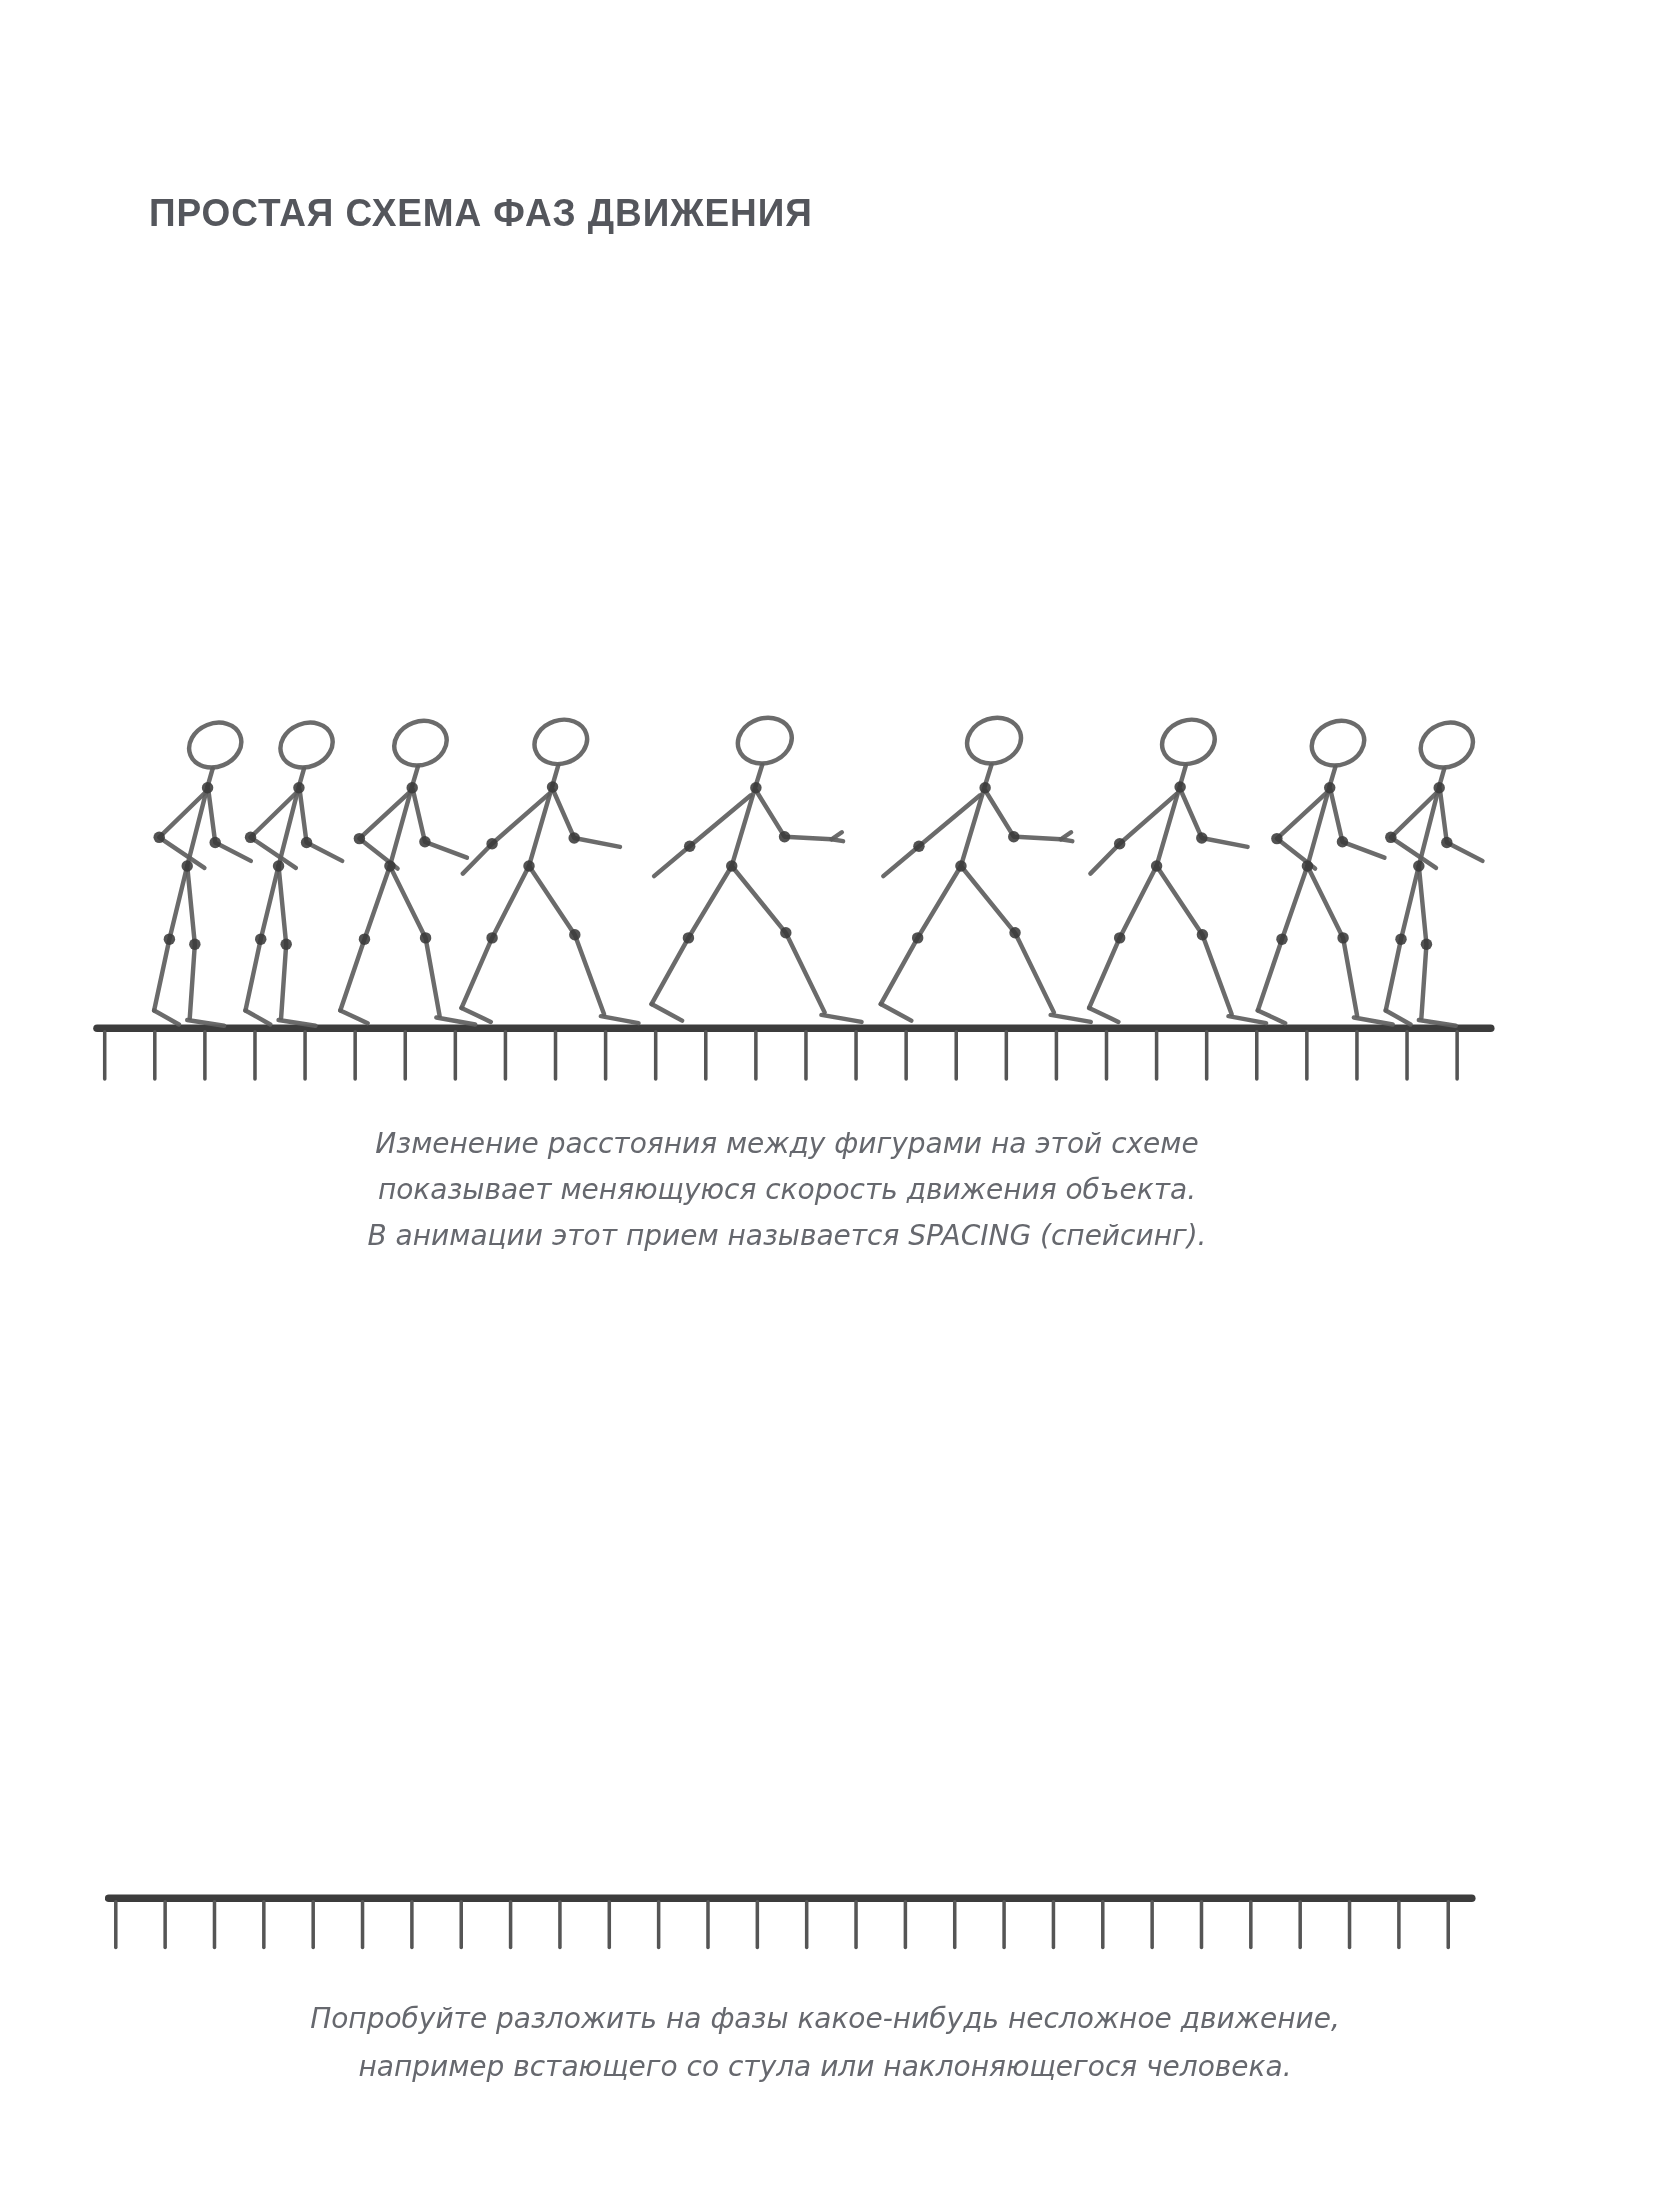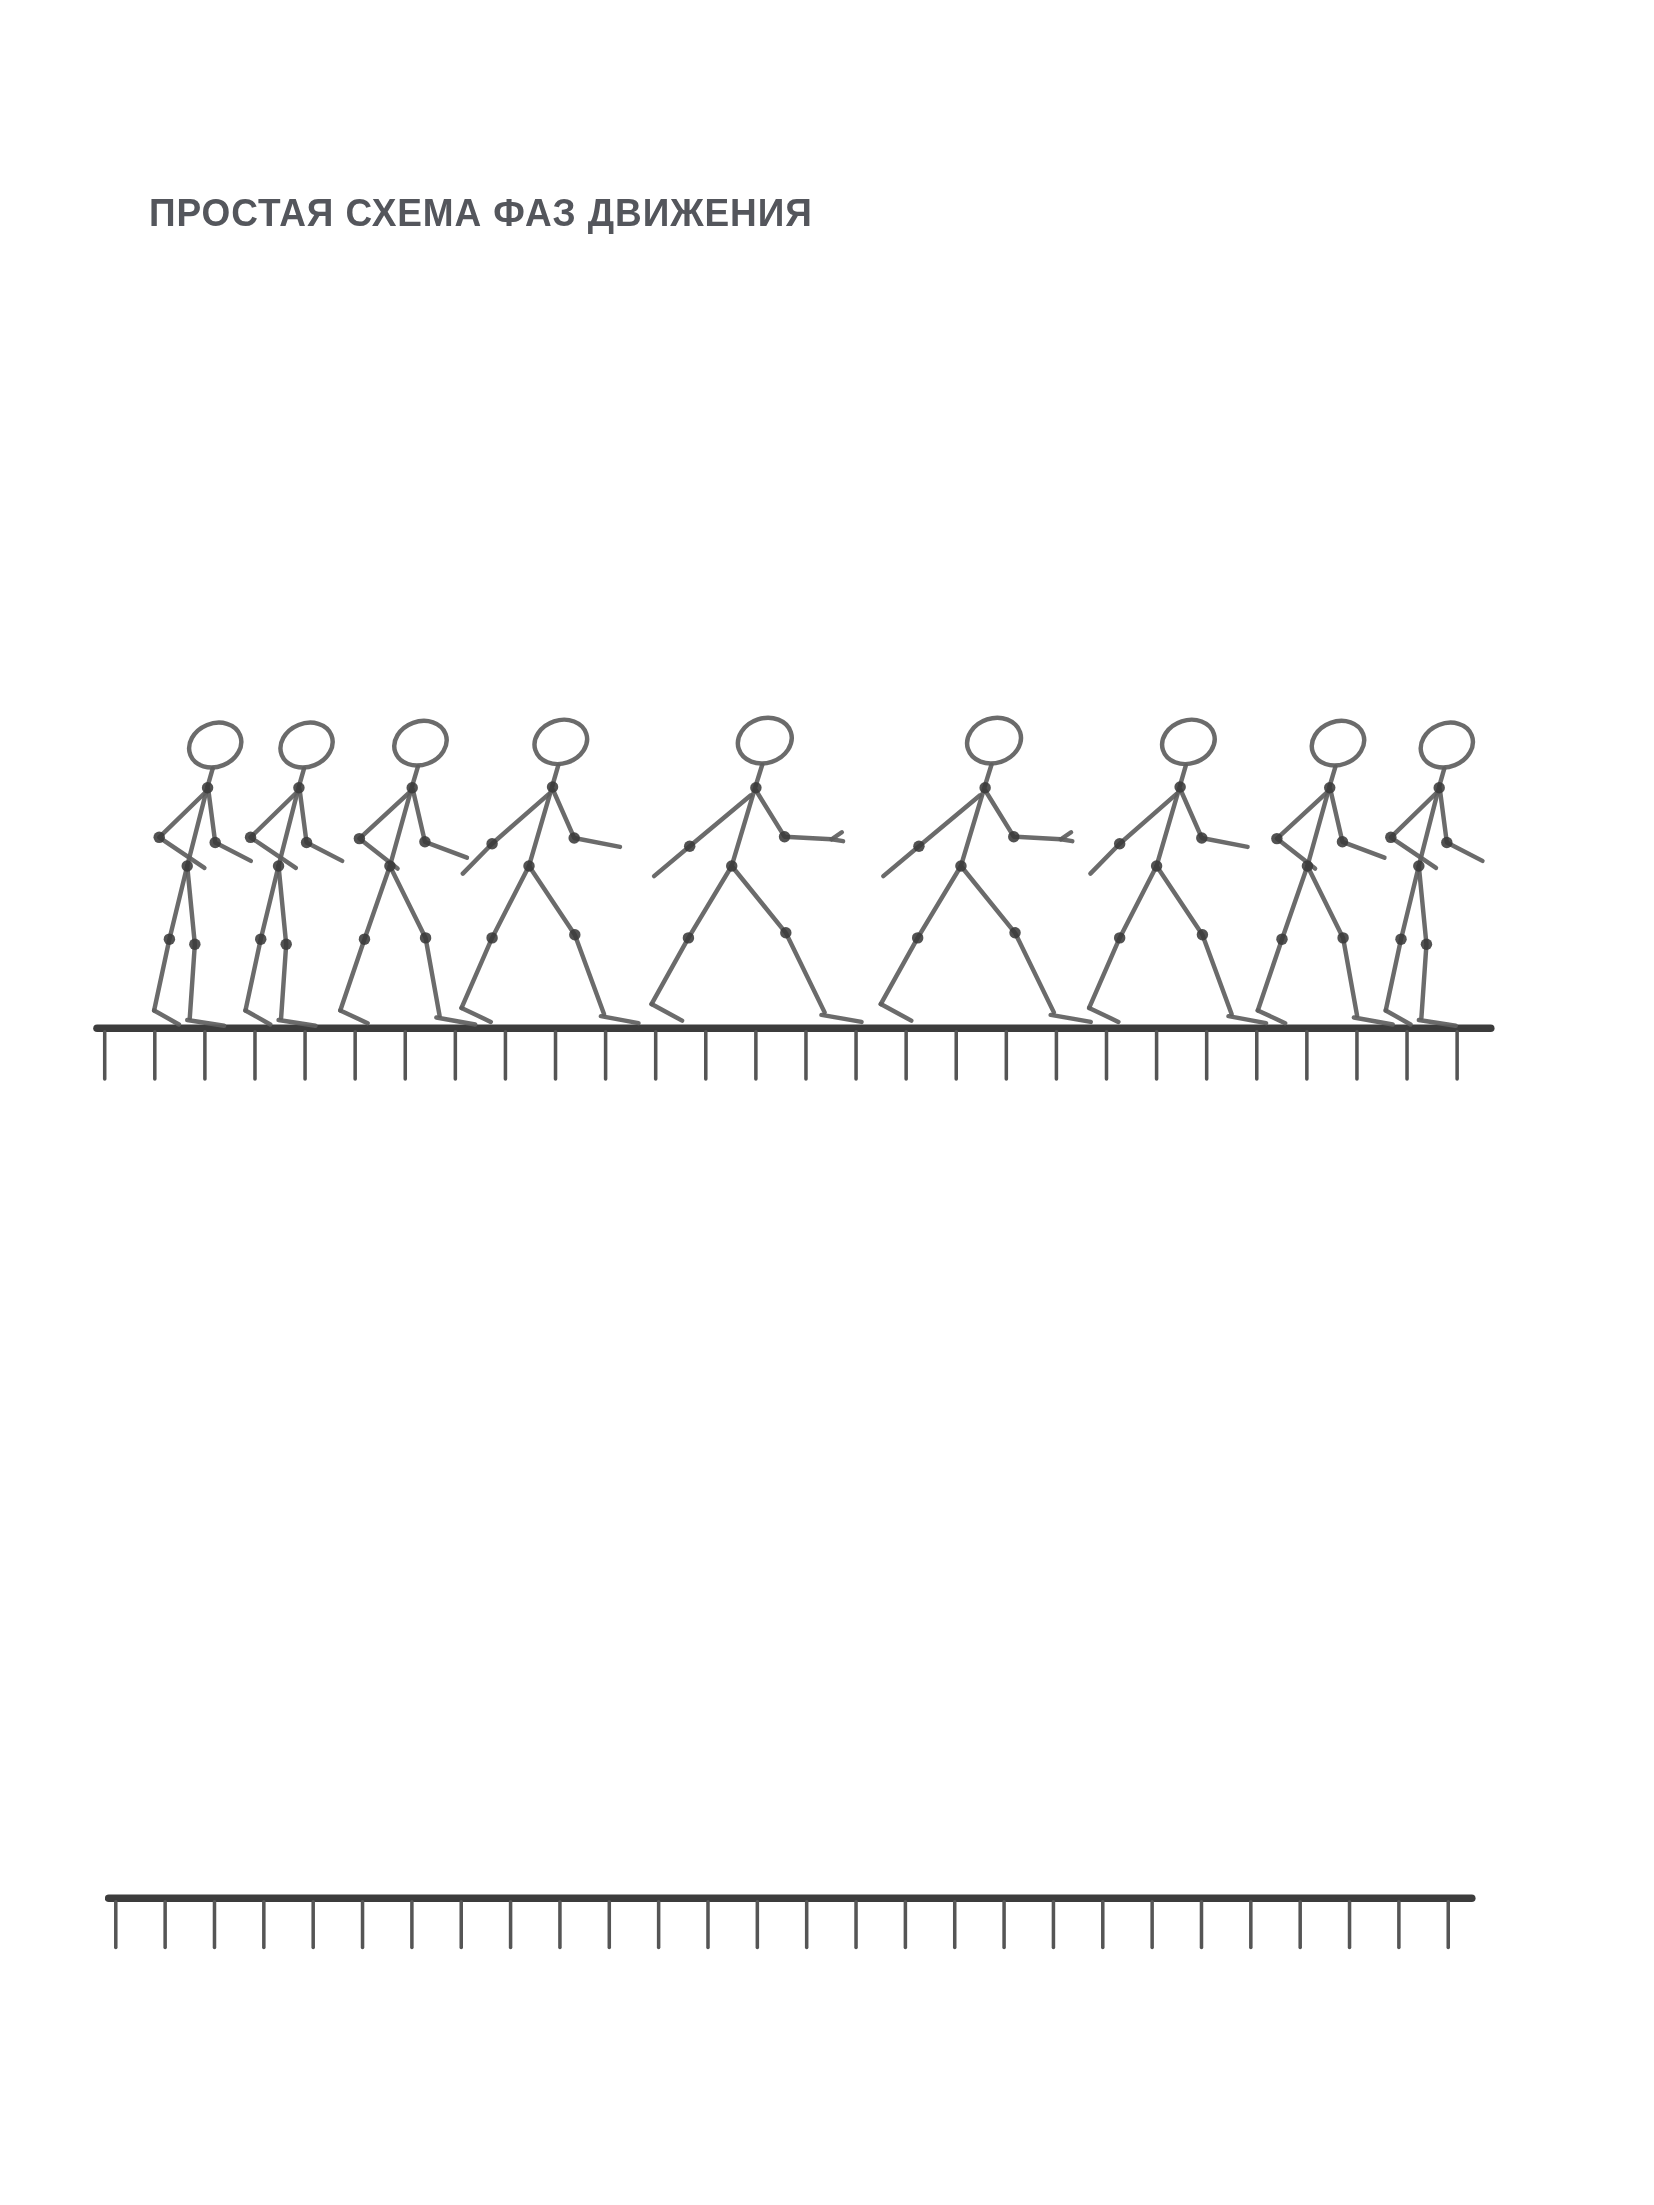--- a/index.html
+++ b/index.html
@@ -240,20 +240,23 @@
         <ellipse cx="44" cy="-445" rx="42" ry="34" transform="rotate(-22 44 -445)" fill="none" stroke="#5e5e5e" stroke-width="7" opacity="0.92"></ellipse>
         <circle cx="32" cy="-378" r="9" fill="#3a3a3a" opacity="0.88"></circle>
         <circle cx="0" cy="-255" r="9" fill="#3a3a3a" opacity="0.88"></circle>
         <circle cx="-44" cy="-300" r="9" fill="#3a3a3a" opacity="0.88"></circle>
         <circle cx="44" cy="-292" r="9" fill="#3a3a3a" opacity="0.88"></circle>
         <circle cx="12" cy="-132" r="9" fill="#3a3a3a" opacity="0.88"></circle>
         <circle cx="-28" cy="-140" r="9" fill="#3a3a3a" opacity="0.88"></circle>
       </g>
     </svg>
 
+  <div id="caption-spacing" class="handtext caption">Изменение расстояния между фигурами на этой схеме
+показывает меняющуюся скорость движения объекта.
+В анимации этот прием называется SPACING (спейсинг).</div>
 
   <svg id="practice-svg" width="1374" height="94" viewBox="0 0 2330 160">
       <g>
         <line x1="2" y1="14" x2="2322" y2="14" stroke="#3c3c3c" stroke-width="13" stroke-linecap="round"></line>
         <line x1="8" y1="18" x2="2318" y2="17" stroke="#3c3c3c" stroke-width="4" opacity="0.5" stroke-linecap="round"></line>
         <line x1="14" y1="20" x2="14" y2="98" stroke="#555555" stroke-width="6" stroke-linecap="round"></line>
         <line x1="98" y1="20" x2="98" y2="98" stroke="#555555" stroke-width="6" stroke-linecap="round"></line>
         <line x1="182" y1="20" x2="182" y2="98" stroke="#555555" stroke-width="6" stroke-linecap="round"></line>
         <line x1="266" y1="20" x2="266" y2="98" stroke="#555555" stroke-width="6" stroke-linecap="round"></line>
         <line x1="350" y1="20" x2="350" y2="98" stroke="#555555" stroke-width="6" stroke-linecap="round"></line>
@@ -276,15 +279,17 @@
         <line x1="1778" y1="20" x2="1778" y2="98" stroke="#555555" stroke-width="6" stroke-linecap="round"></line>
         <line x1="1862" y1="20" x2="1862" y2="98" stroke="#555555" stroke-width="6" stroke-linecap="round"></line>
         <line x1="1946" y1="20" x2="1946" y2="98" stroke="#555555" stroke-width="6" stroke-linecap="round"></line>
         <line x1="2030" y1="20" x2="2030" y2="98" stroke="#555555" stroke-width="6" stroke-linecap="round"></line>
         <line x1="2114" y1="20" x2="2114" y2="98" stroke="#555555" stroke-width="6" stroke-linecap="round"></line>
         <line x1="2198" y1="20" x2="2198" y2="98" stroke="#555555" stroke-width="6" stroke-linecap="round"></line>
         <line x1="2282" y1="20" x2="2282" y2="98" stroke="#555555" stroke-width="6" stroke-linecap="round"></line>
       </g>
     </svg>
 
+  <div id="caption-exercise" class="handtext caption">Попробуйте разложить на фазы какое-нибудь несложное движение,
+например встающего со стула или наклоняющегося человека.</div>
 
 </div>
 
 
 </body></html>

